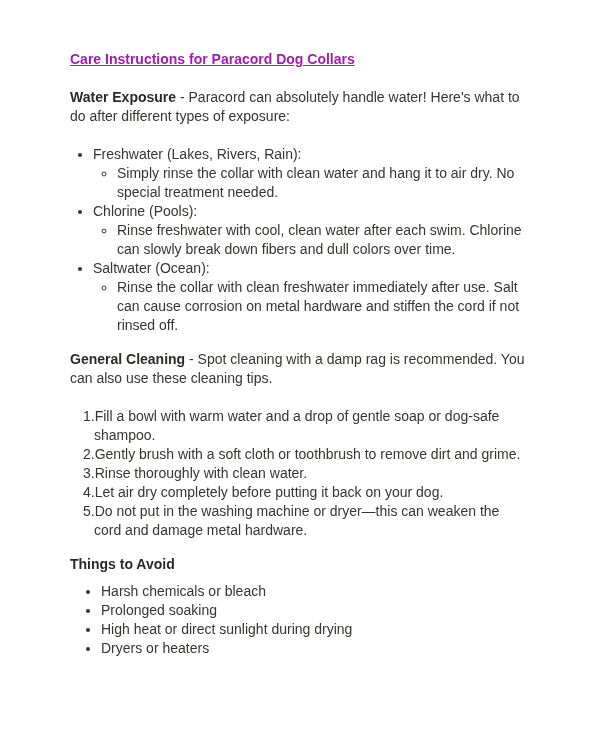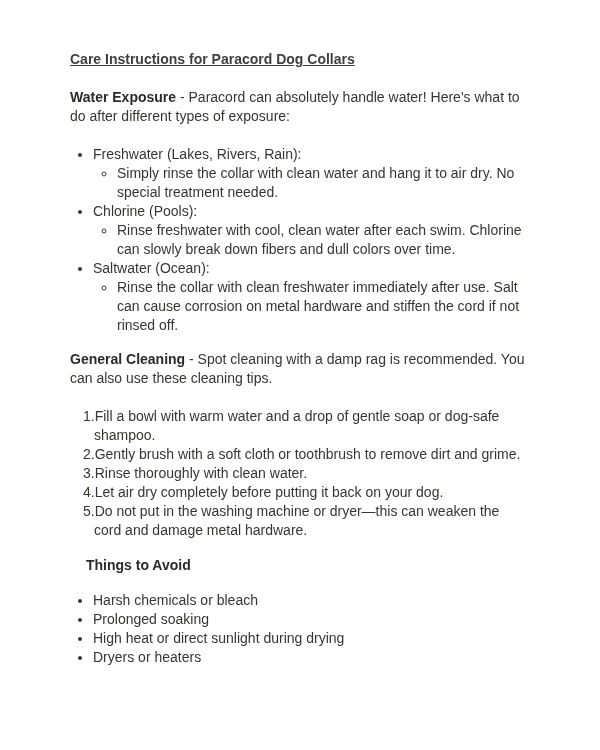--- a/index.html
+++ b/index.html
@@ -22,21 +22,21 @@
     width: 600px;
     height: 750px;
     padding: 50px 70px 0 70px;
   }
   .doc-title {
     font-size: 14px;
     line-height: 19px;
     font-weight: 700;
     text-decoration: underline;
     margin: 0 0 19px 0;
-    color: #404040;
+    color: #a21caf;
   }
   p.block {
     margin: 0 0 19px 0;
   }
   p.block strong {
     font-weight: 700;
     color: #2b2a26;
   }
   ul.bullets {
     list-style: disc;
@@ -65,27 +65,27 @@
   ol.steps > li {
     counter-increment: step;
     text-indent: -11px;
     margin: 0;
     padding: 0;
   }
   ol.steps > li::before {
     content: counter(step) ".";
   }
   p.subhead {
-    margin: 16px;
+    margin: 0;
     font-weight: 700;
     color: #2b2a26;
   }
   ul.avoid {
     list-style: disc;
-    margin: 0;
+    margin: 8px;
     padding: 0 0 0 23px;
   }
 </style>
 </head>
 <body>
 
 <div class="doc">
 
   <h1 class="doc-title">Care Instructions for Paracord Dog Collars</h1>
 

